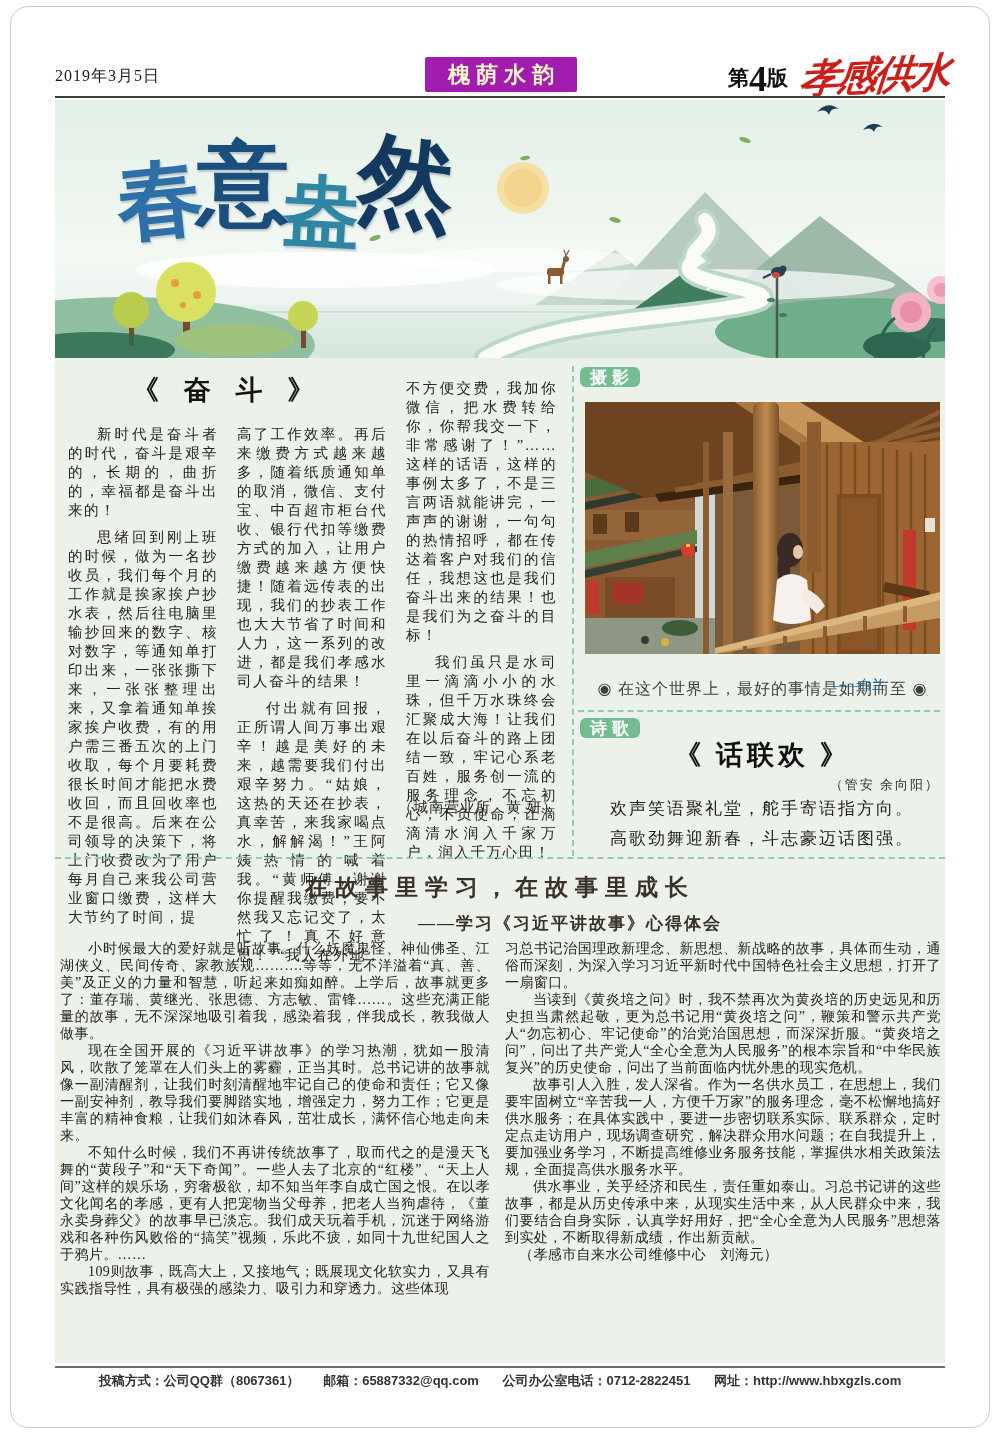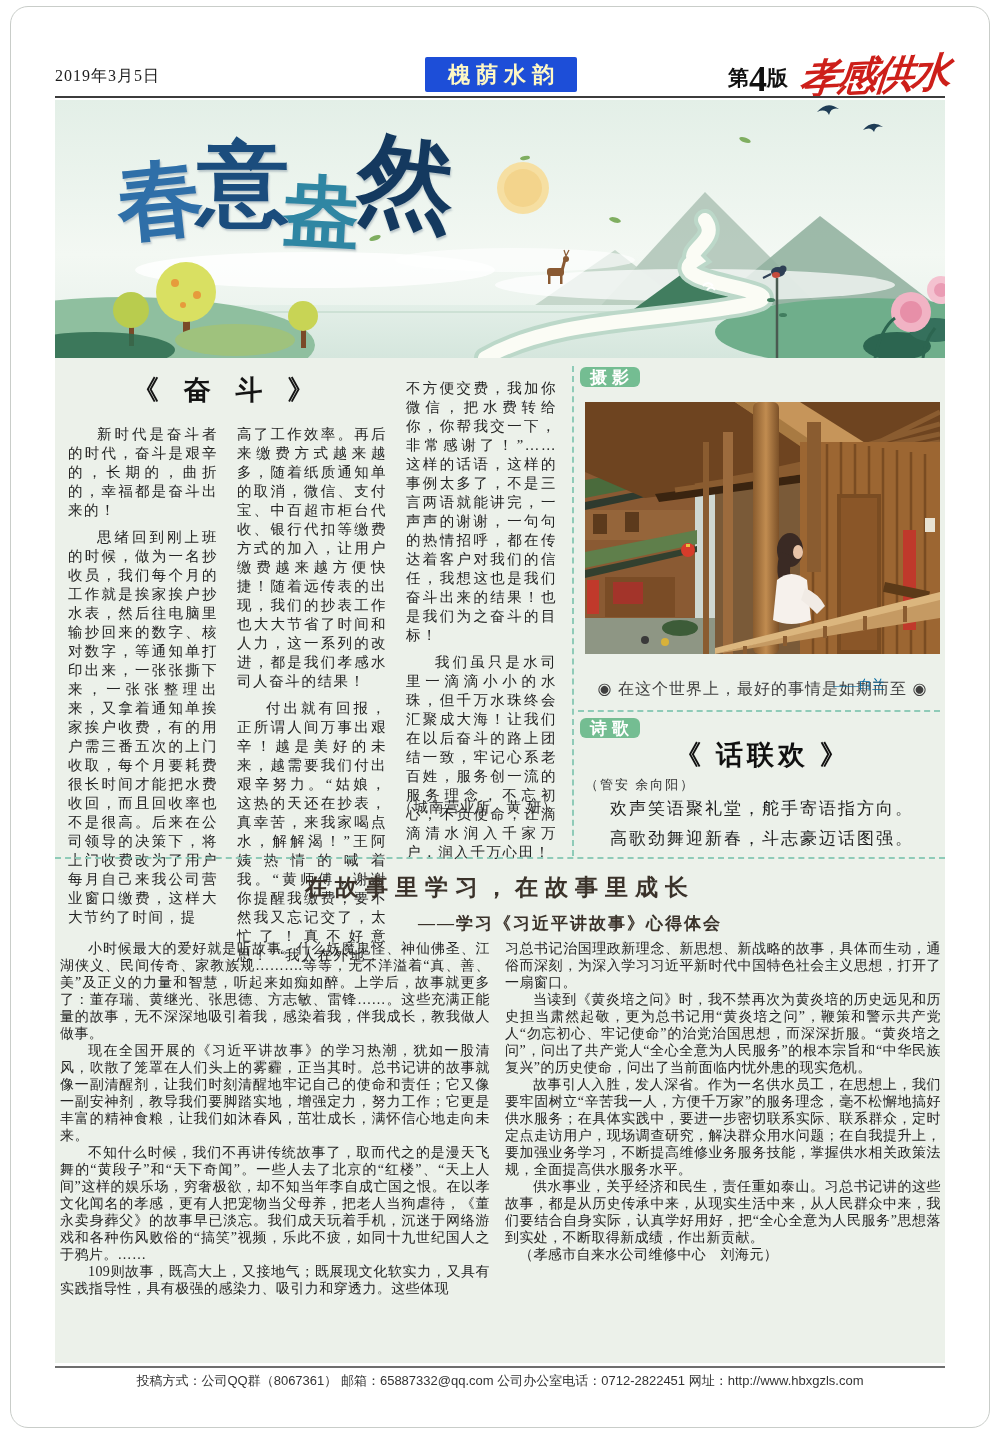--- a/index.html
+++ b/index.html
@@ -5,21 +5,21 @@
   html,body{margin:0;padding:0;}
   body{width:1000px;height:1433px;position:relative;background:#ffffff;
        font-family:"Liberation Serif","DejaVu Serif",serif;color:#2a2a2a;overflow:hidden;}
   .abs{position:absolute;}
   .page-frame{position:absolute;left:10px;top:6px;width:978px;height:1420px;
        border:1px solid #c9cdc9;border-radius:18px;background:#ffffff;}
   .content-bg{position:absolute;left:55px;top:356px;width:890px;height:1007px;background:#ecf1ea;}
 
   
   .hdr-date{left:55px;top:66px;font-size:16px;color:#1d1d1d;letter-spacing:1px;}
-  .hdr-badge{left:425px;top:57px;width:152px;height:35px;background:#1d4ed8;border-radius:2px;
+  .hdr-badge{left:425px;top:57px;width:152px;height:35px;background:#a21caf;border-radius:2px;
        display:flex;align-items:center;justify-content:center;}
   .hdr-badge span{color:#fff8c4;font-size:22px;font-weight:bold;letter-spacing:6px;padding-left:6px;}
   .hdr-page{left:728px;top:58px;font-weight:bold;color:#111;white-space:nowrap;}
   .hdr-page .lab{font-size:21px;vertical-align:6px;}
   .hdr-page .num{font-size:36px;}
   .masthead{left:800px;top:48px;width:150px;font-size:40px;font-weight:bold;color:#cd1f1a;
        font-style:italic;transform:skewX(-8deg) rotate(-3deg);letter-spacing:-3px;white-space:nowrap;}
   .hdr-line{left:55px;top:96px;width:890px;height:0;border-top:2px solid #3c3c3c;}
 
   
@@ -49,41 +49,41 @@
        display:flex;align-items:center;justify-content:center;font-size:17px;font-weight:bold;
        letter-spacing:5px;font-family:"Liberation Sans",sans-serif;padding-left:4px;box-sizing:border-box;}
   .badge-photo{left:580px;top:367px;}
   .badge-poem{left:580px;top:718px;}
   .photo{left:585px;top:402px;width:355px;height:252px;overflow:hidden;background:#7a5a38;}
   .photo-caption{left:585px;top:659px;width:355px;text-align:center;font-size:16px;color:#3f3f3f;
        font-family:"Liberation Sans",sans-serif;letter-spacing:1px;margin-top:20px;}
   .photo-credit{left:585px;top:676px;width:300px;text-align:right;font-size:13px;color:#0369a1;}
   .poem-title{left:585px;top:737px;width:355px;text-align:center;font-size:27px;font-weight:bold;
        letter-spacing:4px;color:#101010;}
-  .poem-author{left:585px;top:776px;width:355px;text-align:left;font-size:13px;color:#333;letter-spacing:2px;}
+  .poem-author{left:585px;top:776px;width:355px;text-align:right;font-size:13px;color:#333;letter-spacing:2px;}
   .poem-line{left:610px;top:797px;width:330px;font-size:17px;color:#1e1e1e;letter-spacing:2px;}
   .poem-line2{top:827px;}
 
   
   .story-title{left:55px;top:872px;width:890px;text-align:center;font-size:23px;font-weight:bold;
        color:#3a322a;letter-spacing:7px;}
   .story-sub{left:195px;top:912px;width:750px;text-align:center;font-size:17px;font-weight:bold;
        color:#3a322a;letter-spacing:2px;}
   .st-col{font-size:14px;line-height:17px;text-align:justify;color:#242424;letter-spacing:0.4px;}
   .st-col p{margin:0;text-indent:2em;}
   .st-col p.cont{text-indent:0;}
   .st-left{left:60px;top:940px;width:430px;}
   .st-right{left:505px;top:940px;width:436px;}
   .st-byline{margin-top:18px;text-indent:1em !important;}
 
   
   .ft-line{left:55px;top:1366px;width:890px;height:0;border-top:2px solid #6e6e6e;}
   .footer{left:55px;top:1372px;width:890px;text-align:center;font-size:13px;color:#333;
        font-family:"Liberation Sans",sans-serif;white-space:nowrap;}
-  .footer span{margin:0 0;}
+  .footer span{margin:0 10px;font-weight:bold;}
 </style>
 </head>
 <body>
 
 <div class="page-frame"></div>
 <div class="content-bg"></div>
 
 <div class="abs hdr-date">2019年3月5日</div>
 <div class="abs hdr-badge">
   <span>槐荫水韵</span>

